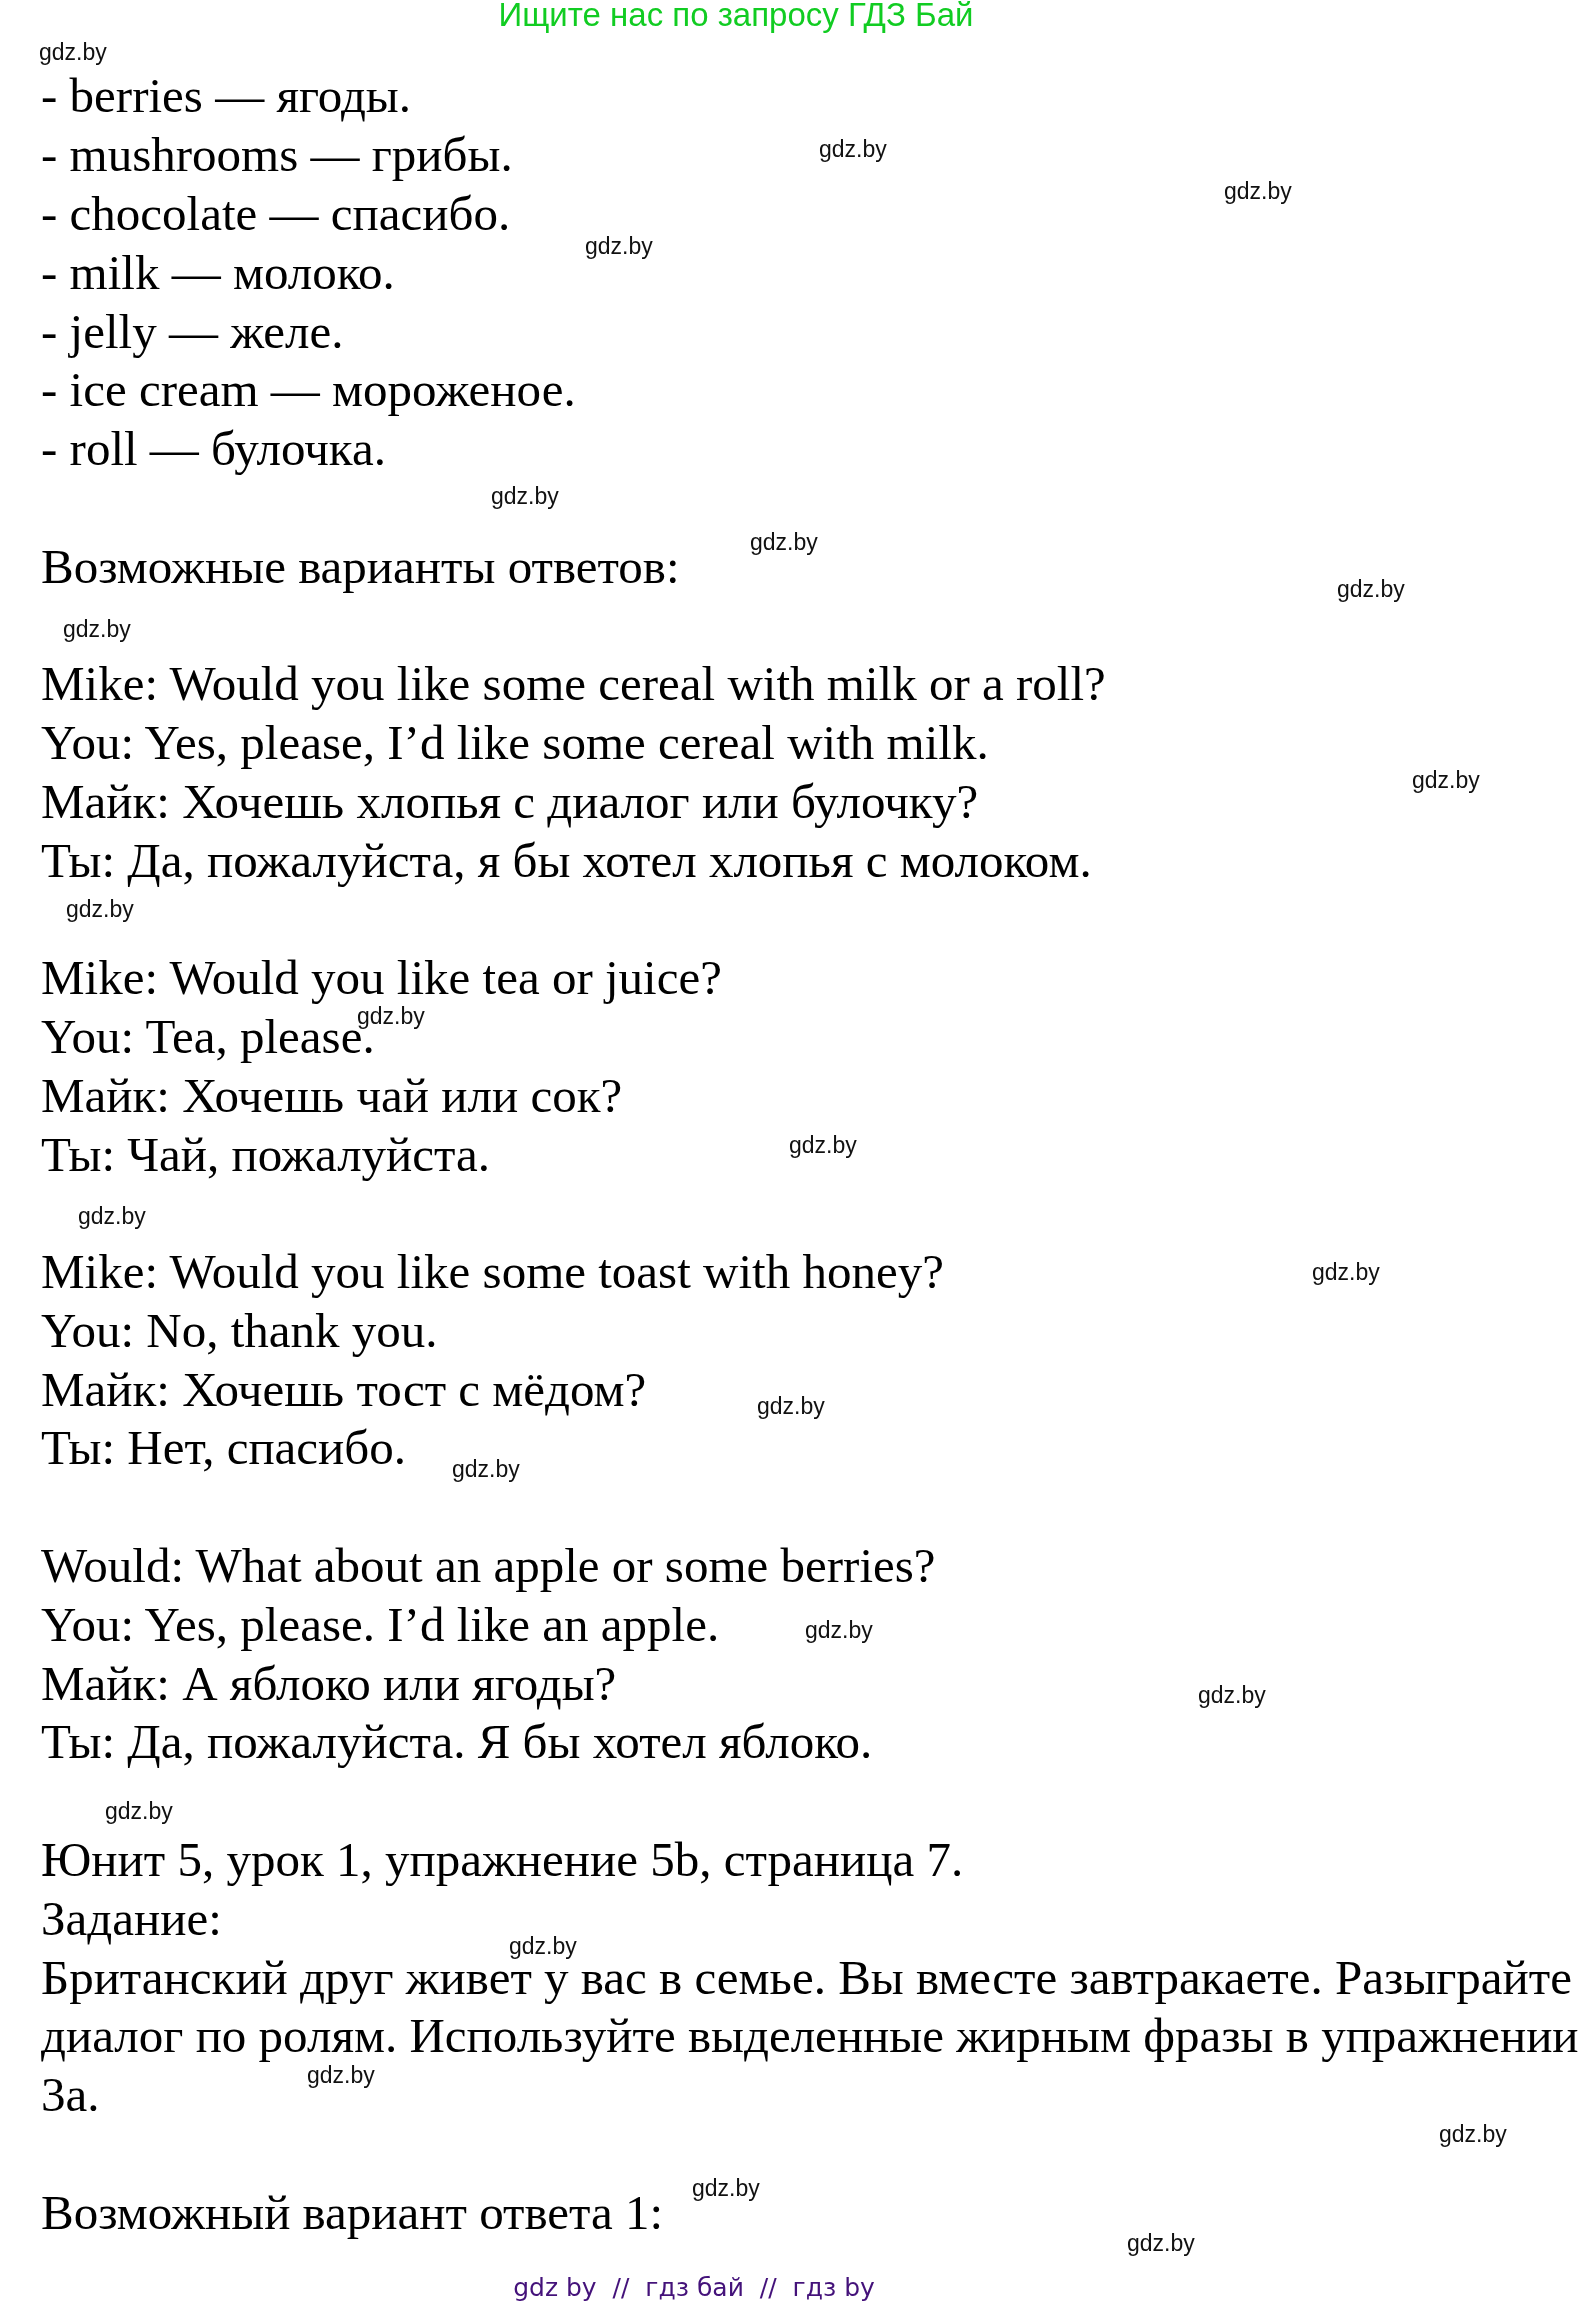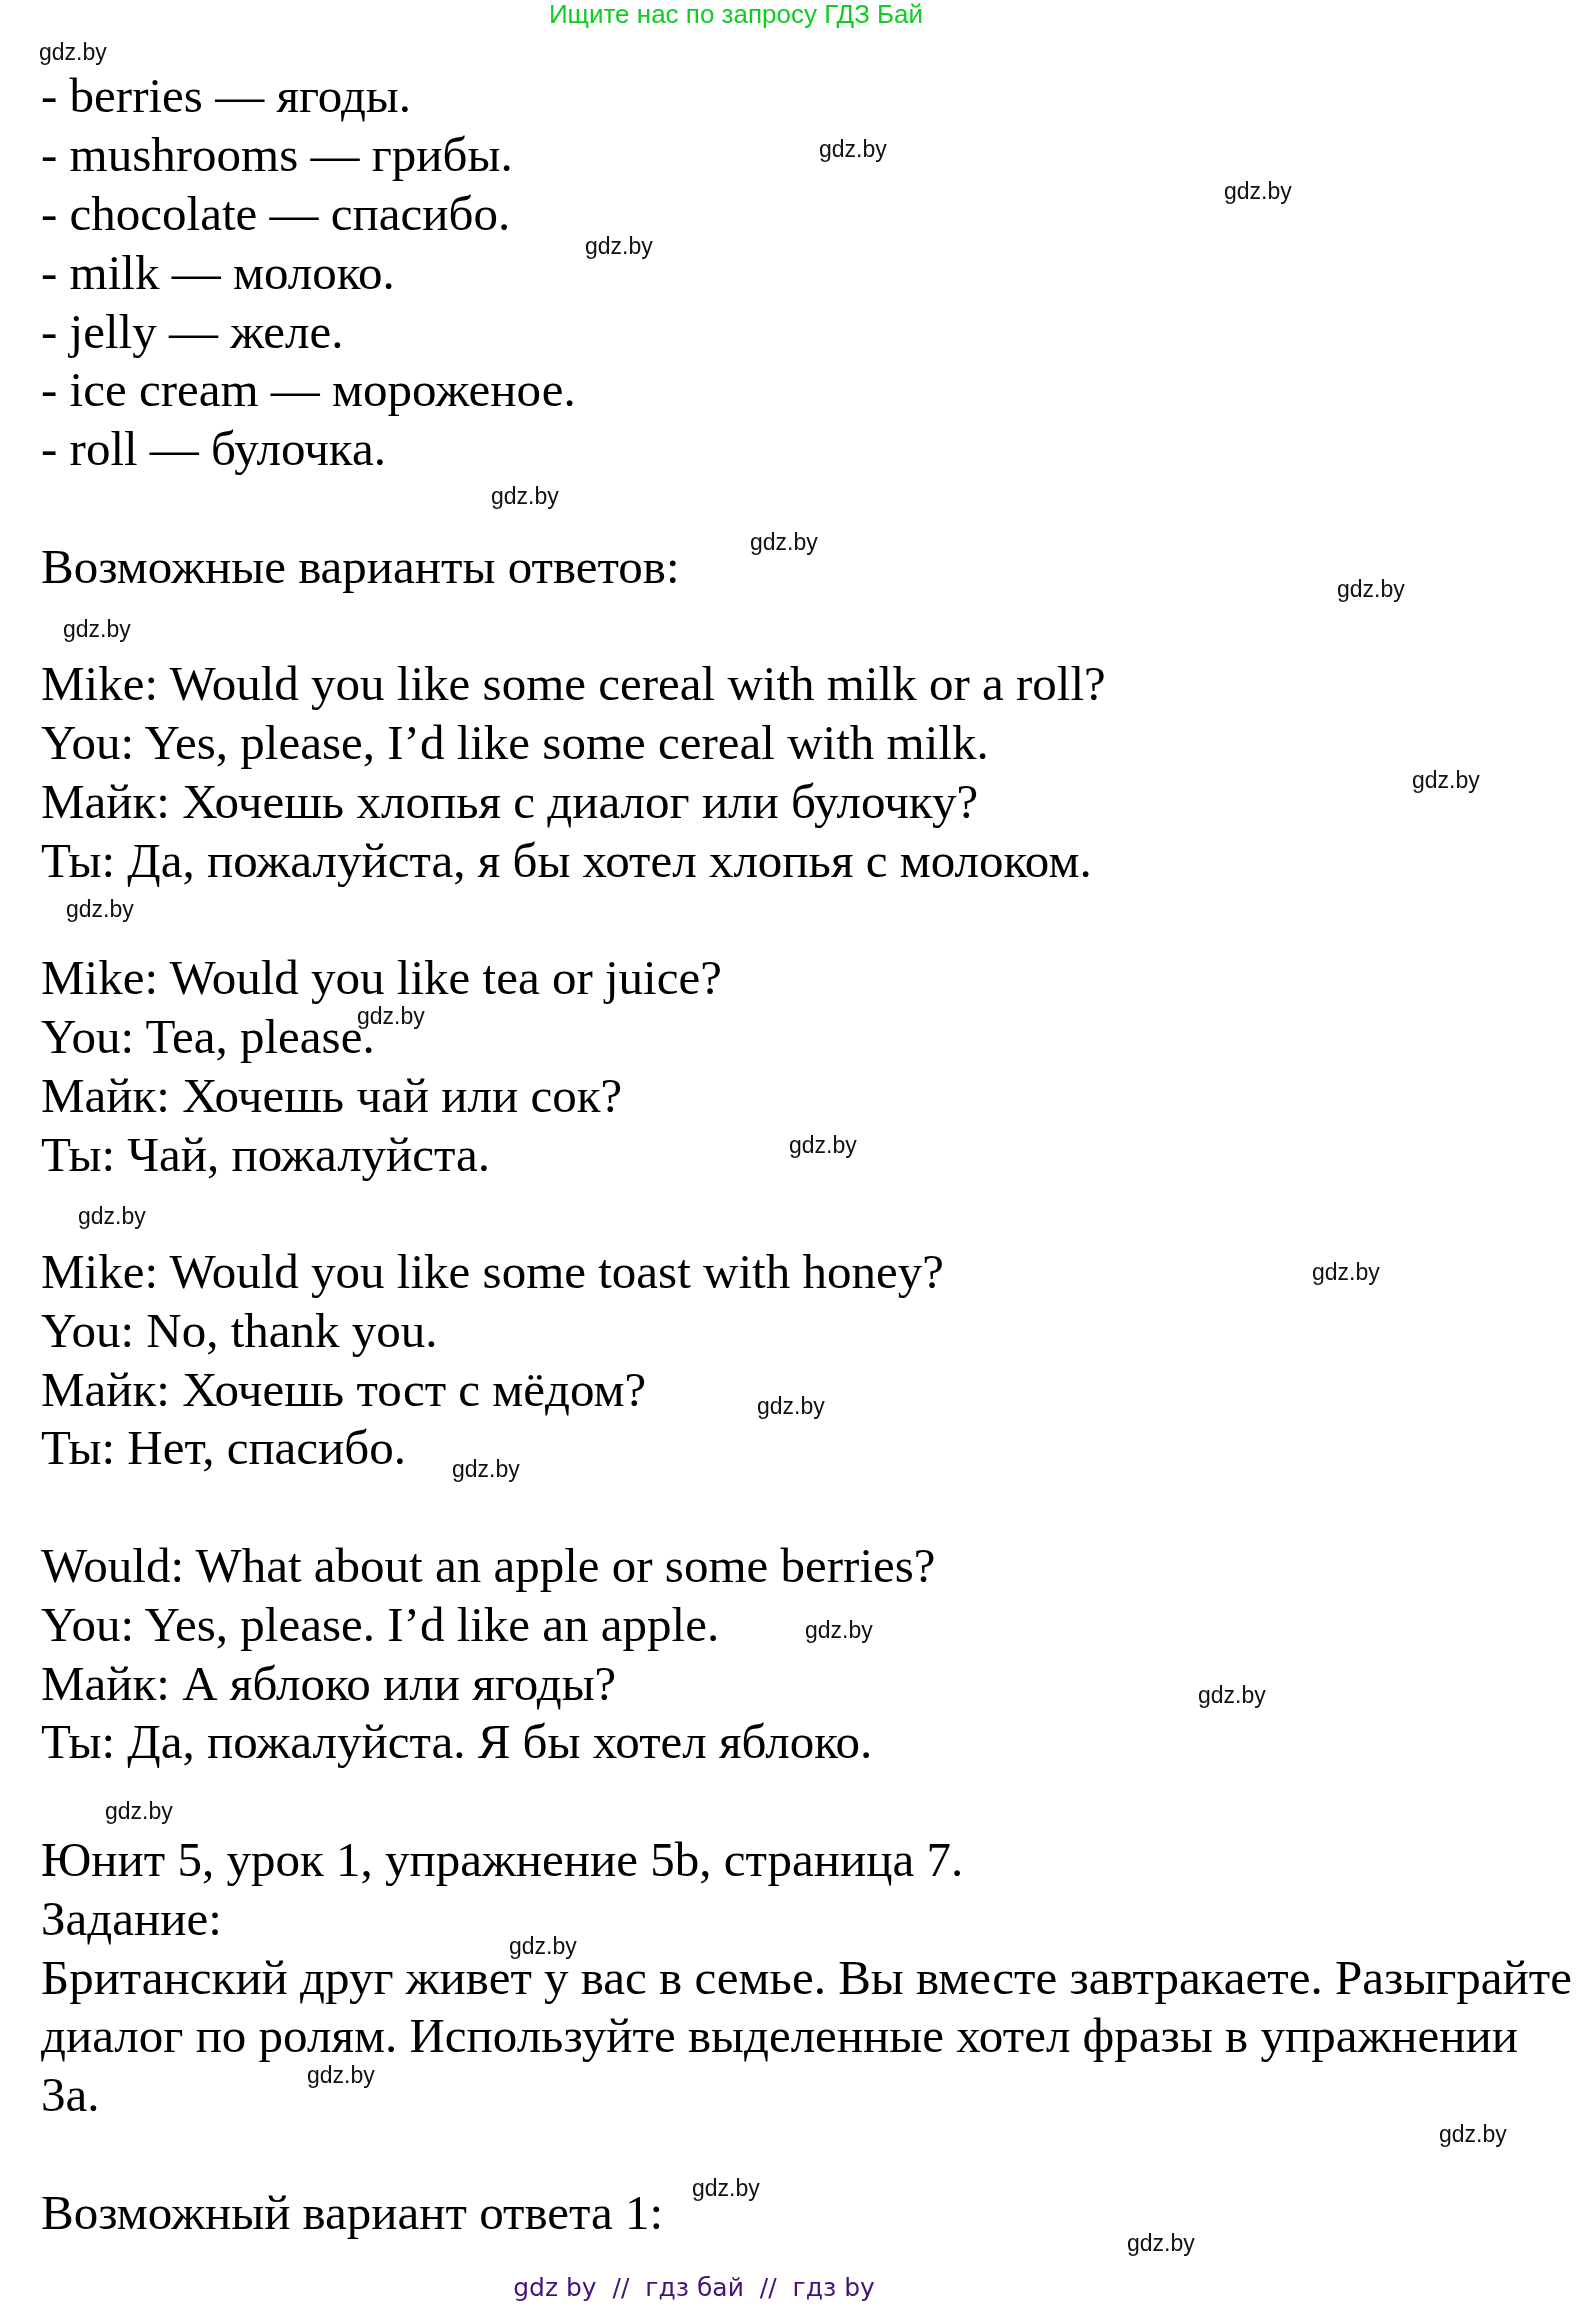--- a/index.html
+++ b/index.html
@@ -1,19 +1,19 @@
 <!DOCTYPE html>
 <html style="font-size:13px"><head>
 <meta charset="utf-8">
 <style>
   html, body { margin: 0; padding: 0; background: #ffffff; }
   body { width: 1580px; height: 2319px; position: relative; overflow: hidden; }
   .banner {
     position: absolute; top: 0; left: 0; width: 1472px; text-align: center;
-    font-family: "Liberation Sans", sans-serif; font-size: 26px; line-height: 29px;
+    font-family: "Liberation Sans", sans-serif; font-size: 33px; line-height: 29px;
     color: #11cc22;
   }
   .footer {
     position: absolute; top: 2271px; left: 0; width: 1388px; text-align: center;
     font-family: "DejaVu Sans", sans-serif; font-size: 25px; line-height: 33px;
     color: #44127a; white-space: pre;
   }
   .line {
     position: absolute; left: 41px;
     font-family: "Liberation Serif", serif; font-size: 49px; line-height: 46px;
@@ -56,21 +56,21 @@
 <div class="line" style="top:1425px">Ты: Нет, спасибо.</div>
 
 <div class="line" style="top:1543px">Would: What about an apple or some berries?</div>
 <div class="line" style="top:1602px">You: Yes, please. I’d like an apple.</div>
 <div class="line" style="top:1661px">Майк: А яблоко или ягоды?</div>
 <div class="line" style="top:1719px">Ты: Да, пожалуйста. Я бы хотел яблоко.</div>
 
 <div class="line bold" style="top:1837px">Юнит 5, урок 1, упражнение 5b, страница 7.</div>
 <div class="line" style="top:1896px">Задание:</div>
 <div class="line" style="top:1955px">Британский друг живет у вас в семье. Вы вместе завтракаете. Разыграйте</div>
-<div class="line" style="top:2013px">диалог по ролям. Используйте выделенные хотел фразы в упражнении</div>
+<div class="line" style="top:2013px">диалог по ролям. Используйте выделенные жирным фразы в упражнении</div>
 <div class="line" style="top:2072px">3а.</div>
 <div class="line" style="top:2190px">Возможный вариант ответа 1:</div>
 
 <div class="wm" style="left:39px;   top:39px">gdz.by</div>
 <div class="wm" style="left:819px; top:136px">gdz.by</div>
 <div class="wm" style="left:1224px; top:178px">gdz.by</div>
 <div class="wm" style="left:585px;  top:233px">gdz.by</div>
 <div class="wm" style="left:491px;  top:483px">gdz.by</div>
 <div class="wm" style="left:750px;  top:529px">gdz.by</div>
 <div class="wm" style="left:1337px; top:576px">gdz.by</div>

